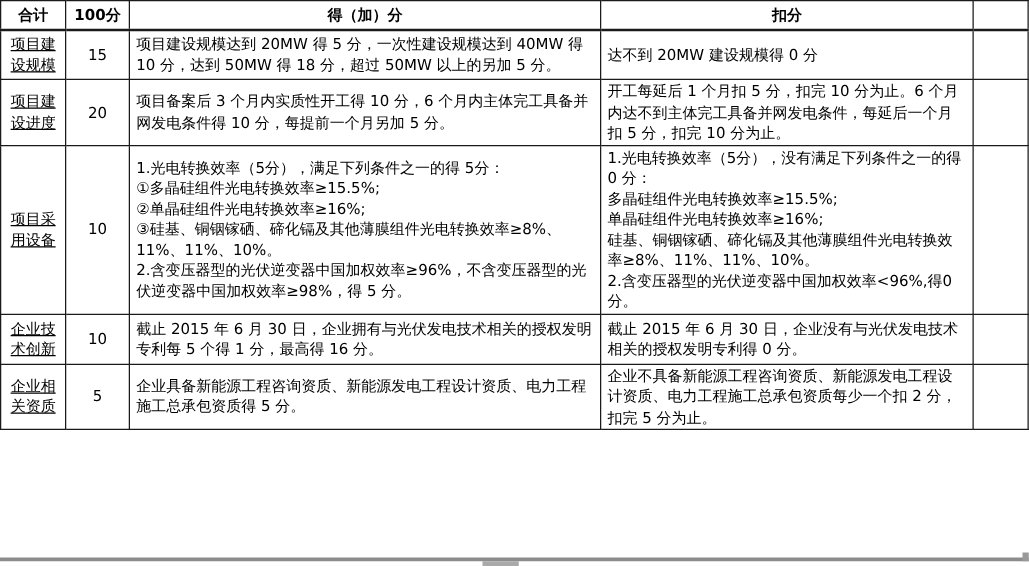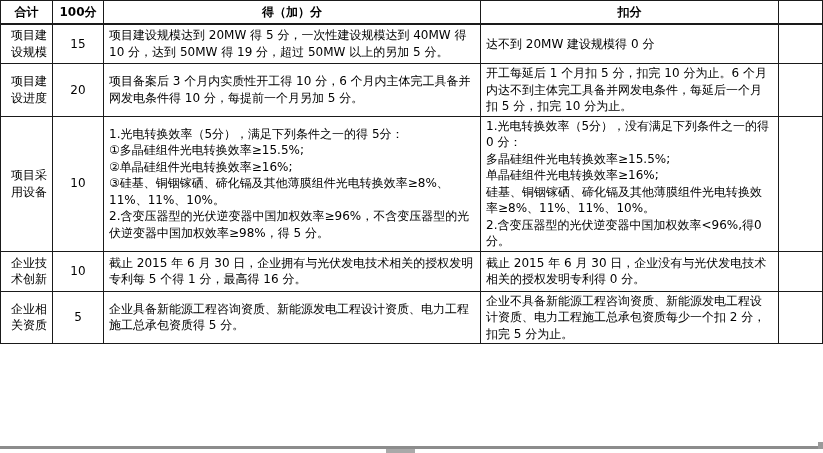--- a/index.html
+++ b/index.html
@@ -12,21 +12,21 @@
     border-collapse:collapse;table-layout:fixed;width:822px;
     position:absolute;top:0;left:0;
   }
   .score-table td{
     border:1px solid #1a1a1a;overflow:hidden;vertical-align:middle;
     font-size:12px;line-height:16.5px;padding:1px 5px;
   }
   .hdr-row td{border-bottom:2px solid #1a1a1a;}
   .sub-row td{border-bottom:2px solid #1a1a1a;margin-top:36px;}
   .hdr{font-weight:bold;font-size:13px;text-align:center;}
-  .factor{font-size:13px;text-align:right;white-space:pre-line;line-height:17px;padding:1px 2px;}
+  .factor{font-size:13px;text-align:center;white-space:pre-line;line-height:17px;padding:1px 2px;text-decoration:underline;}
   .pts{font-size:13px;text-align:center;}
   .prewrap{white-space:pre-line;}
   .bottom-edge{
     position:absolute;left:0;top:446px;width:823px;height:3px;
     background:#8c8c8c;z-index:5;
   }
   .scroll-thumb{
     position:absolute;left:386px;top:449px;width:29px;height:4px;
     background:#a9a9a9;z-index:6;
   }
@@ -52,21 +52,21 @@
       <td class="hdr">100分</td>
       <td class="hdr">得（加）分</td>
       <td class="hdr">扣分</td>
       <td></td>
     </tr>
 
     <tr style="height:40px">
       <td class="factor">项目建
 设规模</td>
       <td class="pts">15</td>
-      <td>项目建设规模达到 20MW 得 5 分，一次性建设规模达到 40MW 得 10 分，达到 50MW 得 19 分，超过 50MW 以上的另加 5 分。</td>
+      <td>项目建设规模达到 20MW 得 5 分，一次性建设规模达到 40MW 得 10 分，达到 50MW 得 18 分，超过 50MW 以上的另加 5 分。</td>
       <td>达不到 20MW 建设规模得 0 分</td>
       <td></td>
     </tr>
 
     <tr style="height:48px">
       <td class="factor">项目建
 设进度</td>
       <td class="pts">20</td>
       <td>项目备案后 3 个月内实质性开工得 10 分，6 个月内主体完工具备并网发电条件得 10 分，每提前一个月另加 5 分。</td>
       <td>开工每延后 1 个月扣 5 分，扣完 10 分为止。6 个月内达不到主体完工具备并网发电条件，每延后一个月扣 5 分，扣完 10 分为止。</td>

